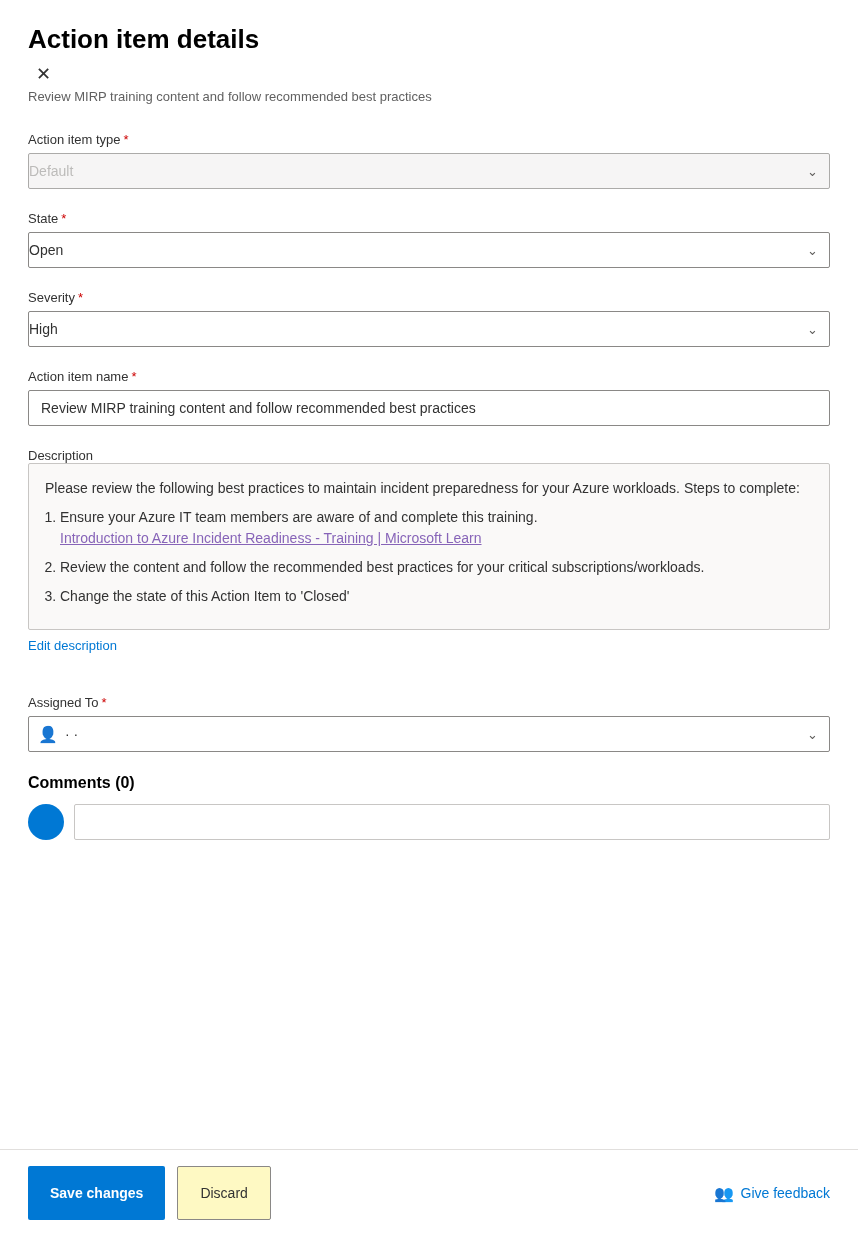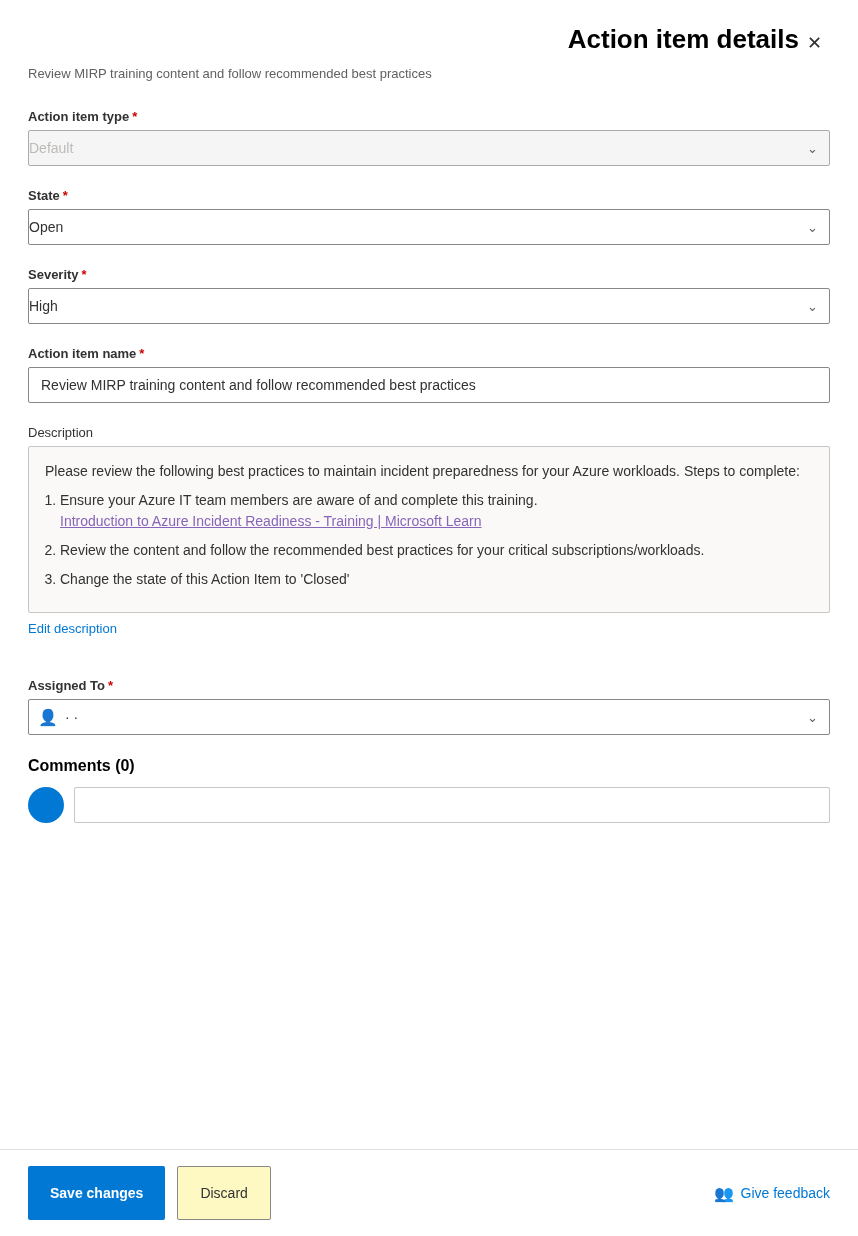--- a/index.html
+++ b/index.html
@@ -15,23 +15,24 @@
 
     .panel {
       padding: 24px 28px 0 28px;
       display: flex;
       flex-direction: column;
       gap: 0;
     }
 
     .header {
       display: flex;
-      justify-content: flex-end;
+      justify-content: center;
       align-items: flex-start;
-      margin-bottom: 8px;
+      margin-bottom: 0;
+      flex-direction: column;
     }
 
     .title {
       font-size: 26px;
       font-weight: 600;
       color: #000;
       line-height: 1.2;
     }
 
     .close-btn {
@@ -49,21 +50,21 @@
       color: #616161;
       margin-bottom: 28px;
     }
 
     .form-group {
       margin-bottom: 22px;
     }
 
     .form-label {
       font-size: 13px;
-      font-weight: 700;
+      font-weight: 400;
       color: #323232;
       margin-bottom: 6px;
       display: block;
     }
 
     .required-star {
       color: #c00;
       margin-left: 3px;
     }
 
@@ -106,21 +107,20 @@
       border-radius: 2px;
       padding: 9px 12px;
       font-size: 14px;
       color: #323232;
       outline: none;
     }
 
     .description-label {
       font-size: 13px;
       color: #323232;
-      margin-bottom: 6px;
       display: block;
     }
 
     .description-box {
       width: 100%;
       border: 1px solid #c8c6c4;
       border-radius: 2px;
       padding: 14px 16px;
       font-size: 14px;
       color: #323232;

